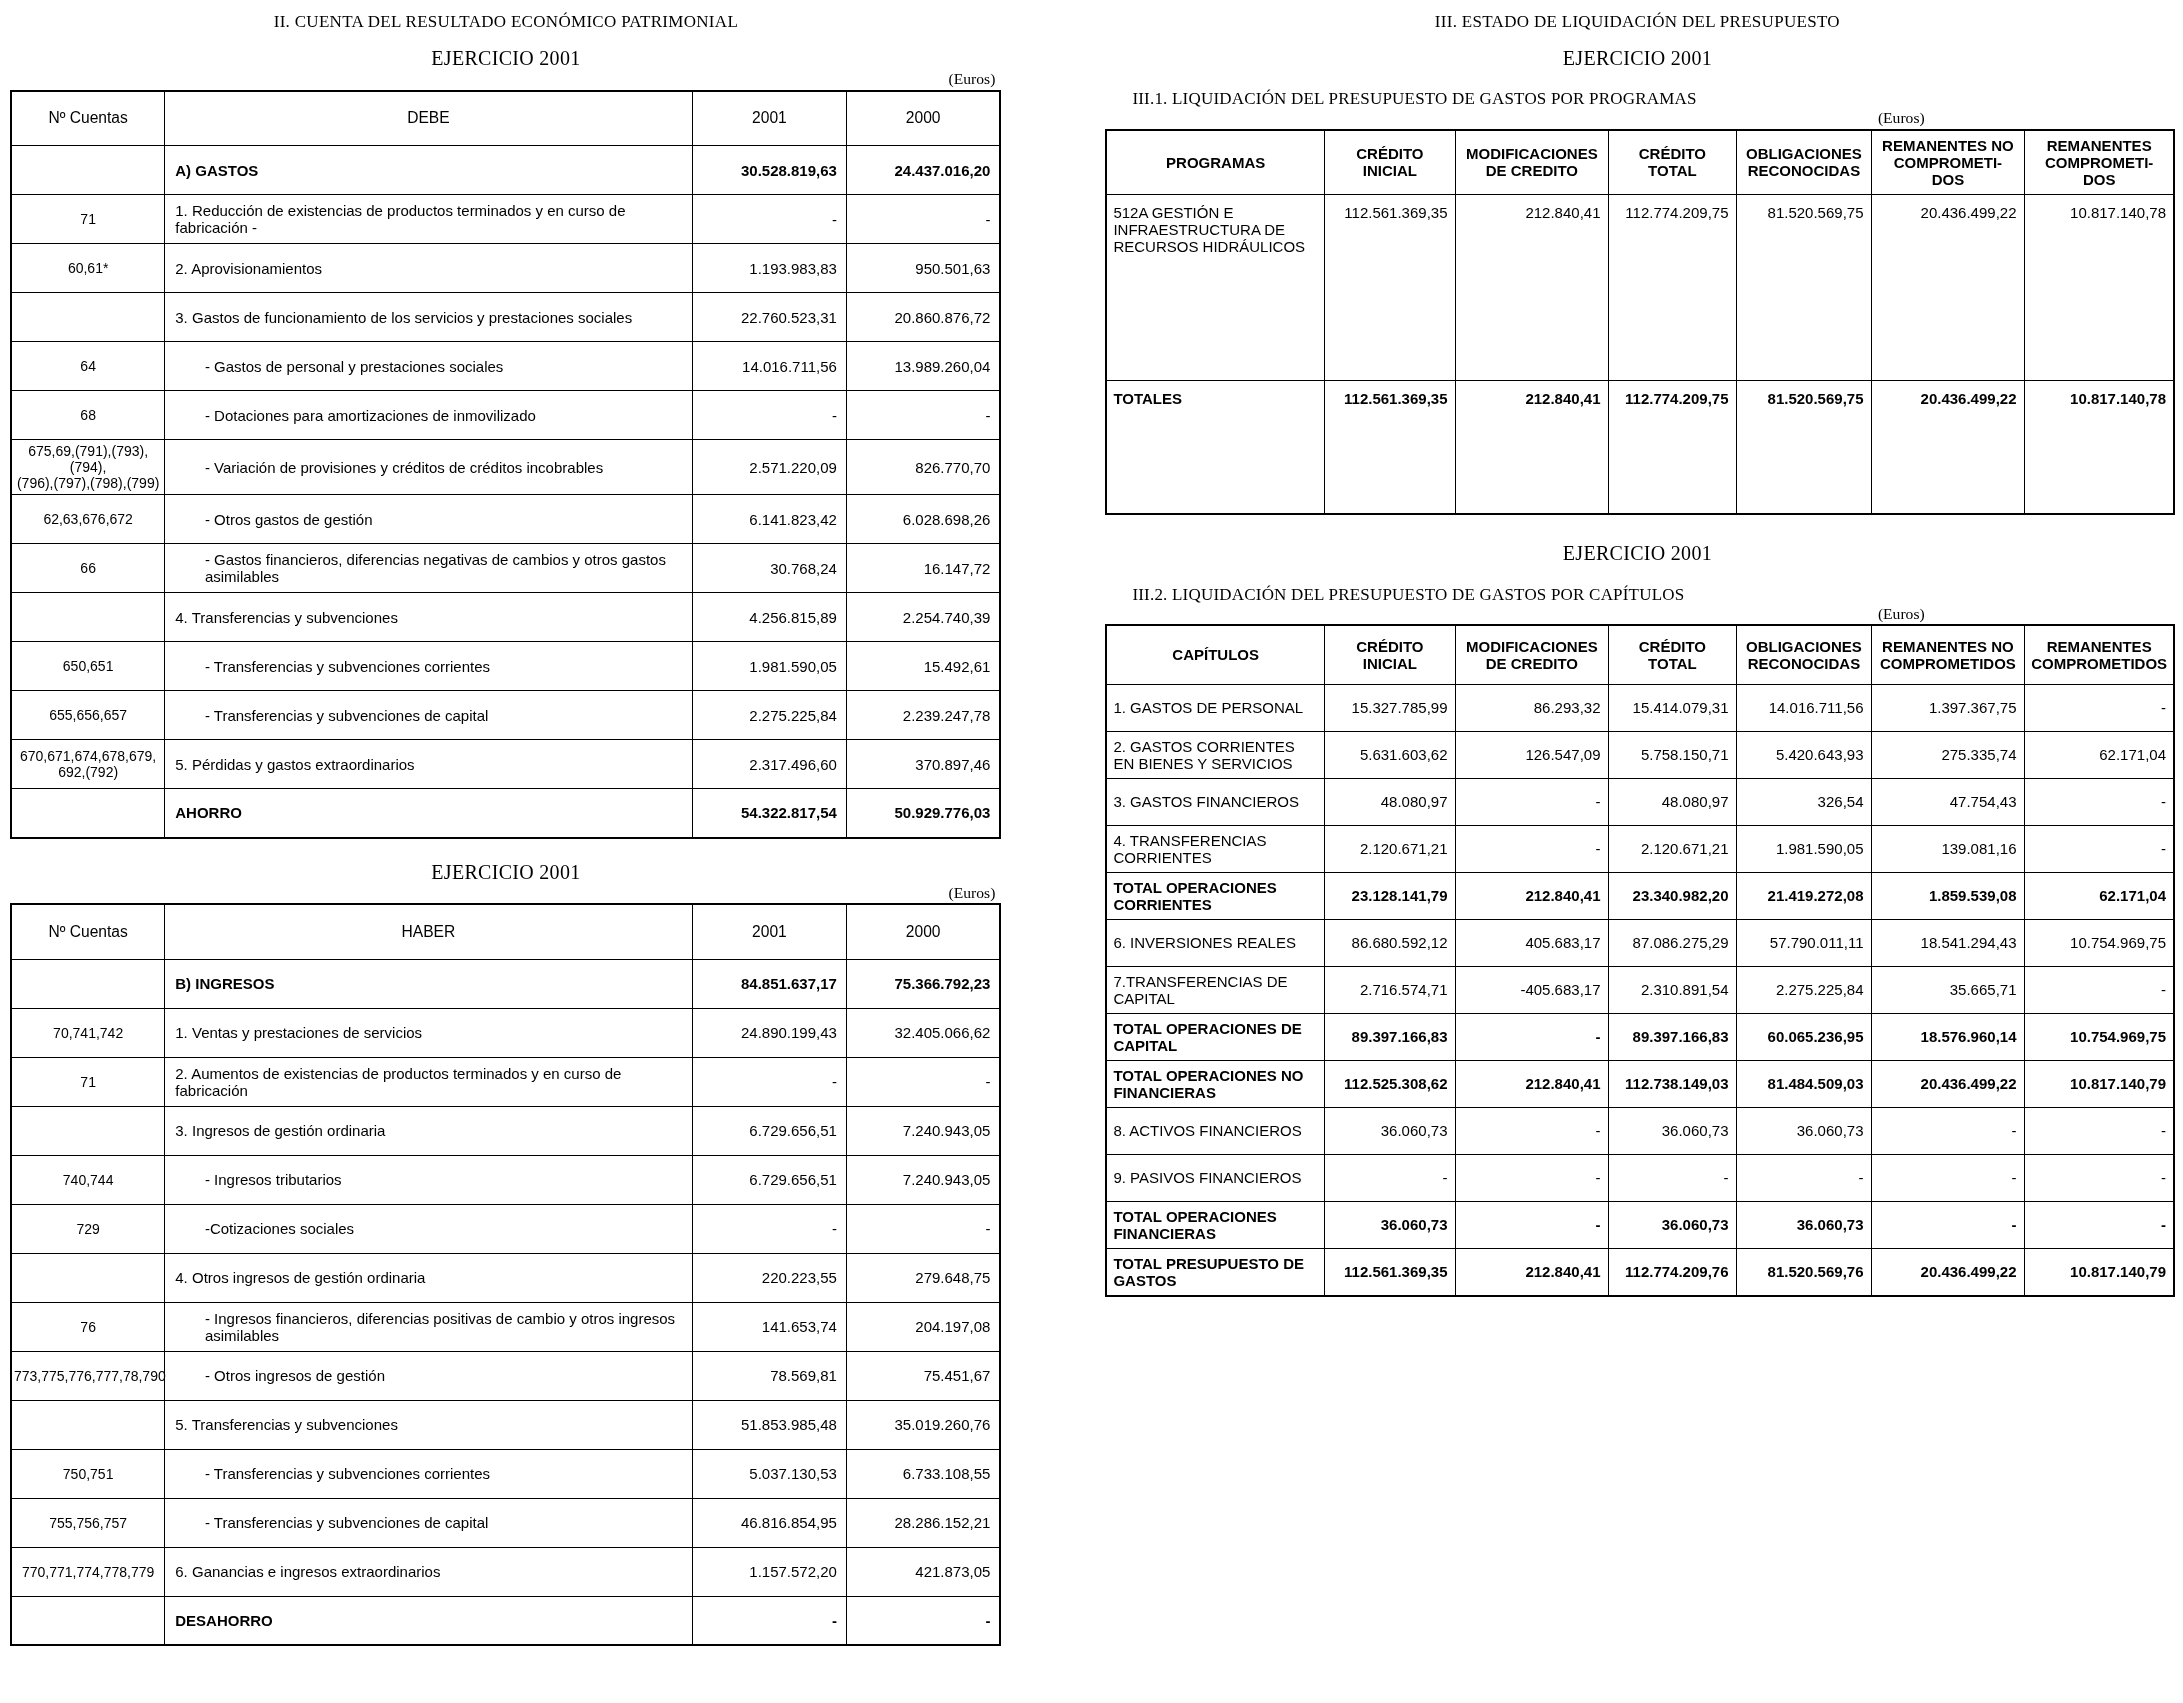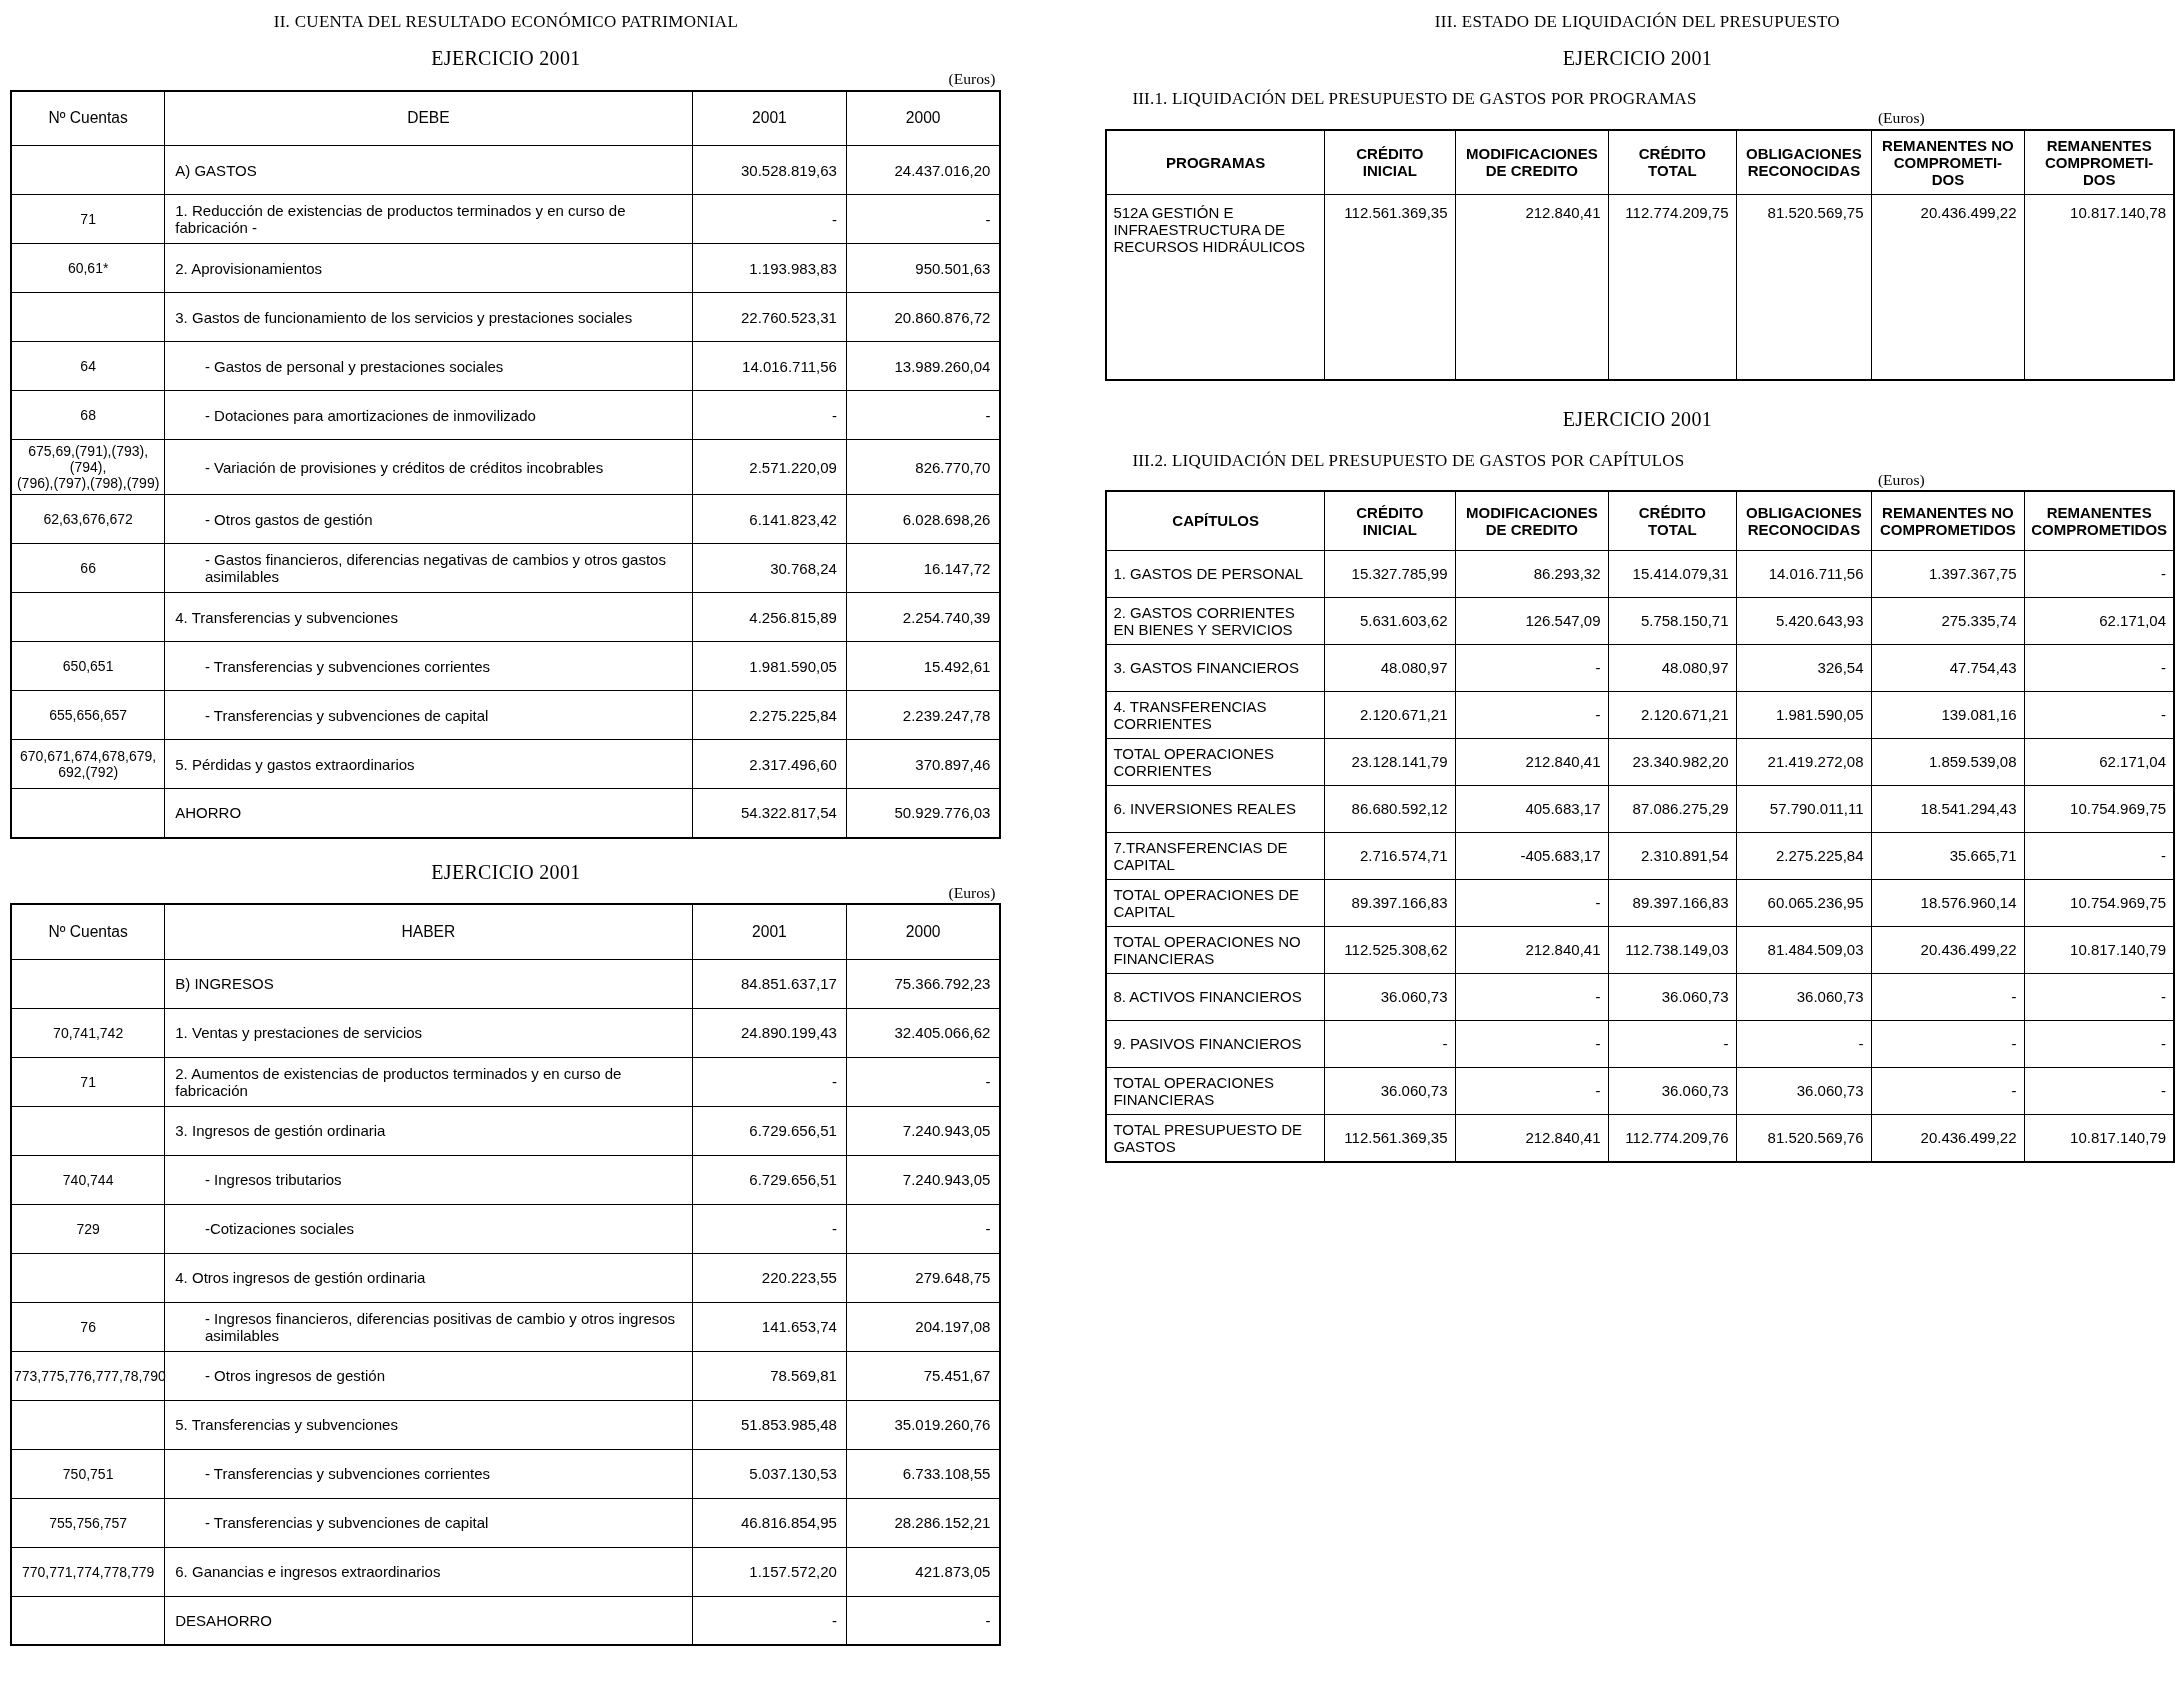--- a/index.html
+++ b/index.html
@@ -25,21 +25,21 @@
   .euros.mid { padding-right: 23%; }
   .mt20 { margin-top: 15px; }
   .mt26 { margin-top: 19.3px; }
   .mt30 { margin-top: 22px; }
   .mt36 { margin-top: 27px; }
 
   table { border-collapse: collapse; width: 100%; table-layout: fixed; }
   .grid { border: 2.2px solid #000; }
   .grid th, .grid td { border: 1.5px solid #000; }
   .pre { white-space: pre-line; }
-  tr.bold td { font-weight: normal; }
+  tr.bold td { font-weight: bold; }
 
   
   .left-grid th { font-weight: normal; font-size: 15.6px; height: 55px; text-align: center; vertical-align: middle; }
   .left-grid tbody tr { height: 49px; }
   .left-grid td { font-size: 15px; vertical-align: middle; padding: 5.2px 7.4px; }
   .left-grid .cuentas { text-align: center; font-size: 14px; padding: 3px 1.5px; }
   .left-grid .concepto { text-align: left; padding-left: 10.4px; }
   .left-grid .concepto.indent { padding-left: 40px; }
   .left-grid .num { text-align: right; padding-right: 9px; }
   .c-cuentas { width: 153px; } .c-concepto { width: 528px; } .c-num { width: 154px; }
@@ -353,20 +353,29 @@
           <tr>
             <td class="label">512A GESTIÓN E INFRAESTRUCTURA DE RECURSOS HIDRÁULICOS</td>
             <td class="num">112.561.369,35</td>
             <td class="num">212.840,41</td>
             <td class="num">112.774.209,75</td>
             <td class="num">81.520.569,75</td>
             <td class="num">20.436.499,22</td>
             <td class="num">10.817.140,78</td>
           </tr>
 
+          <tr class="bold">
+            <td class="label">TOTALES</td>
+            <td class="num">112.561.369,35</td>
+            <td class="num">212.840,41</td>
+            <td class="num">112.774.209,75</td>
+            <td class="num">81.520.569,75</td>
+            <td class="num">20.436.499,22</td>
+            <td class="num">10.817.140,78</td>
+          </tr>
         </tbody>
     </table>
 
     <div class="serif title-lg t-center mt36">EJERCICIO 2001</div>
     <div class="serif caption t-left mt26">III.2. LIQUIDACIÓN DEL PRESUPUESTO DE GASTOS POR CAPÍTULOS</div>
     <div class="serif euros mid">(Euros)</div>
 
     <table class="grid r-grid caps">
       <colgroup>
         <col class="rc-label">

